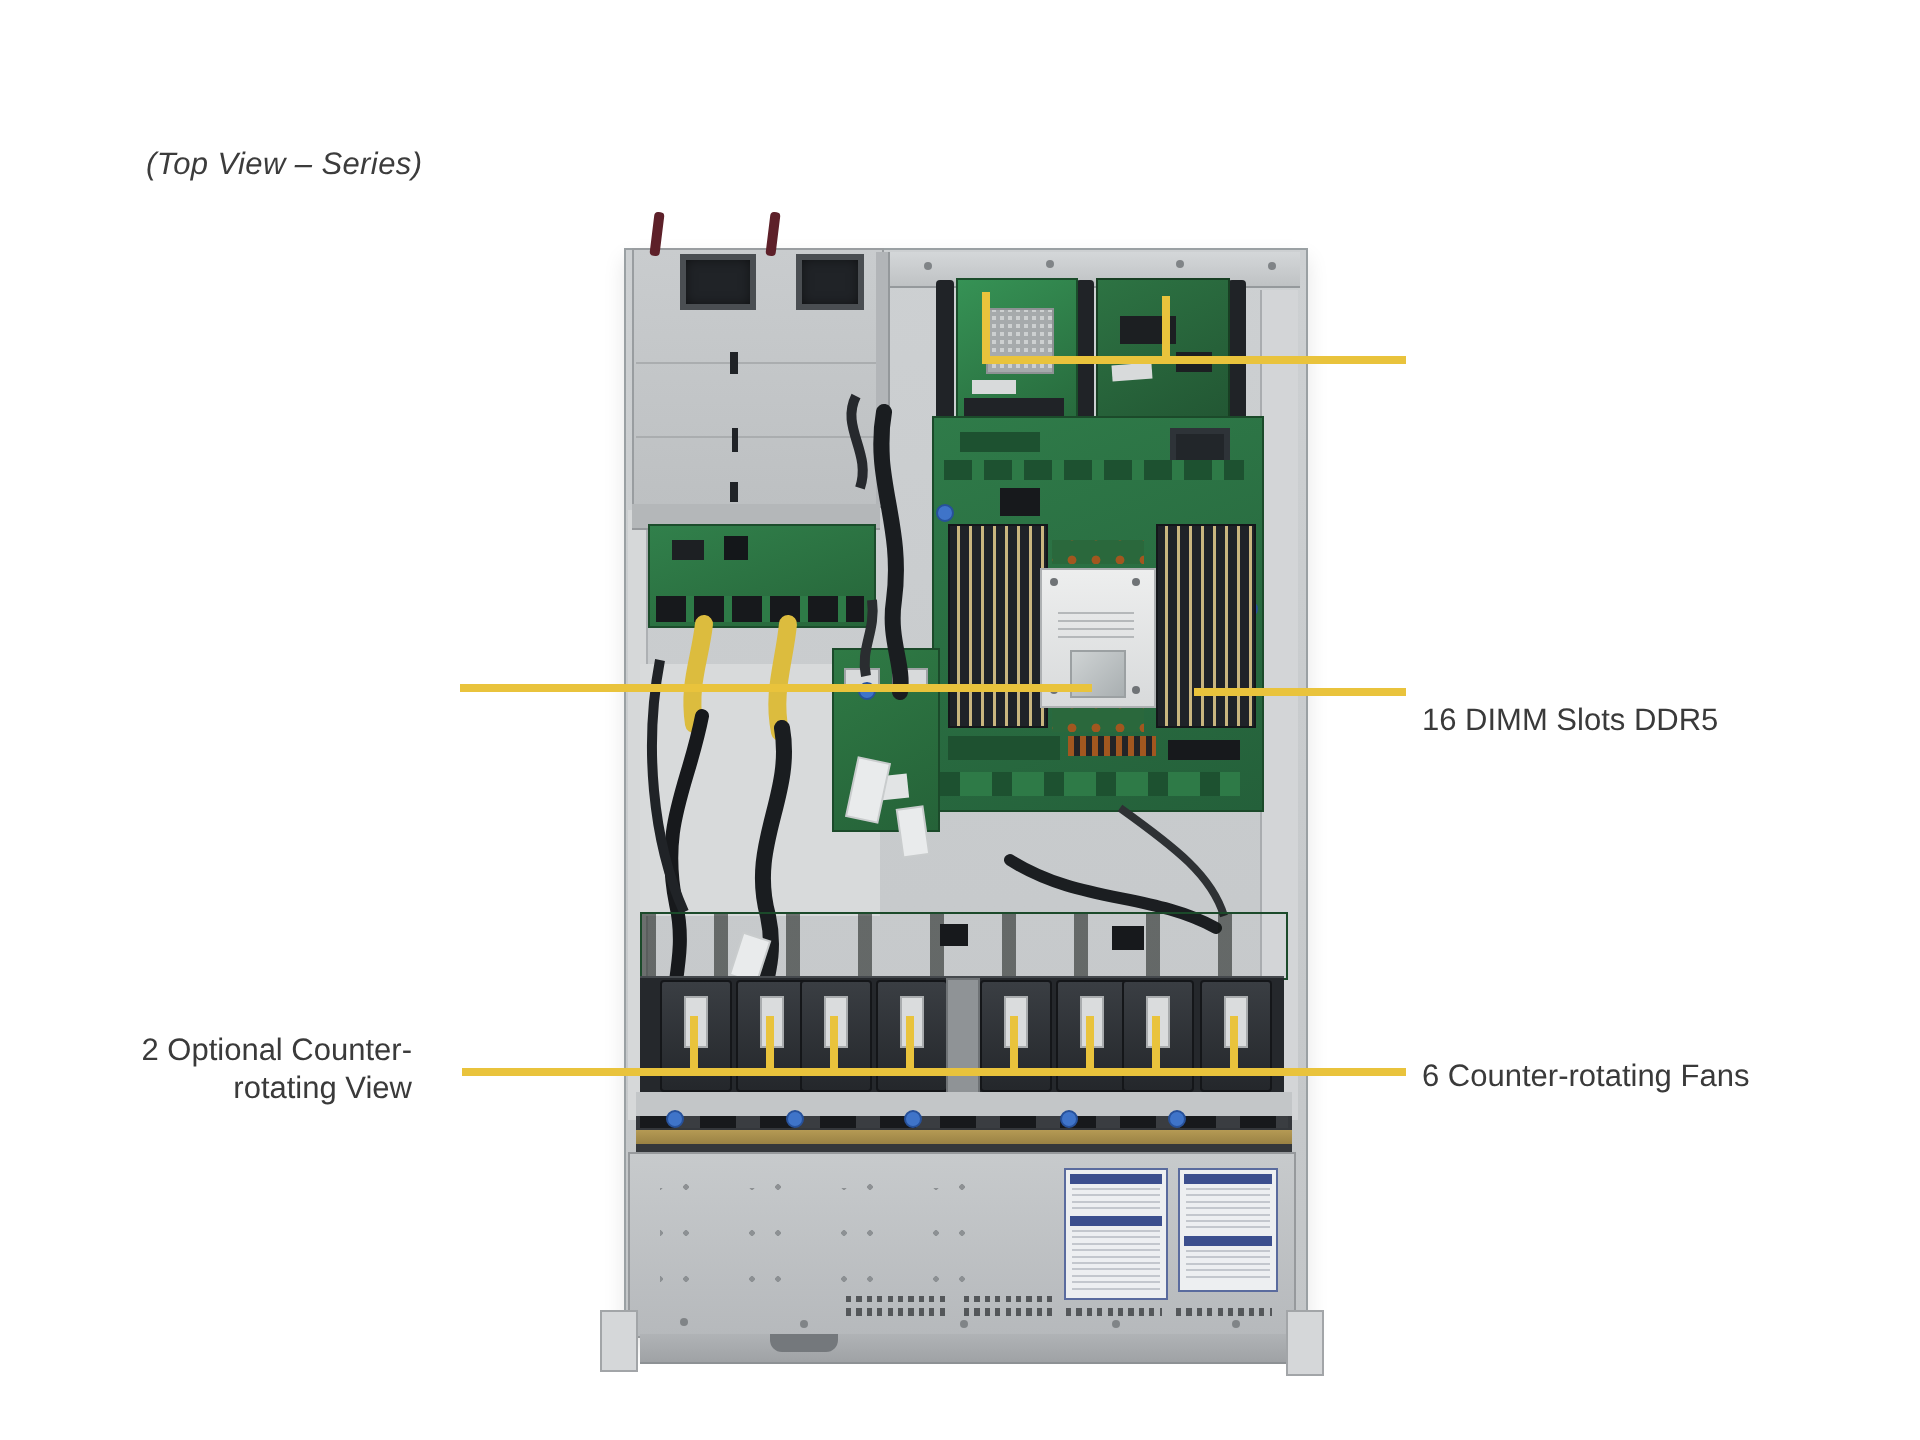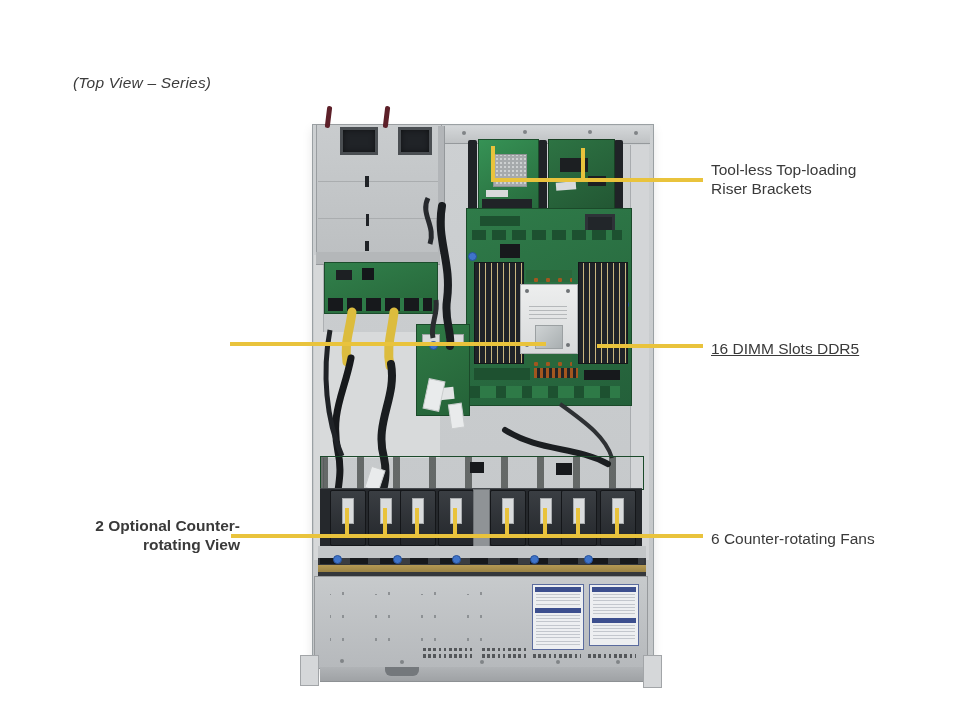--- a/index.html
+++ b/index.html
@@ -209,28 +209,24 @@
   <div class="yline" style="left:231px;top:534px;width:472px;height:4px;"></div>
   <div class="yline" style="left:345px;top:508px;width:4px;height:30px;"></div>
   <div class="yline" style="left:383px;top:508px;width:4px;height:30px;"></div>
   <div class="yline" style="left:415px;top:508px;width:4px;height:30px;"></div>
   <div class="yline" style="left:453px;top:508px;width:4px;height:30px;"></div>
   <div class="yline" style="left:505px;top:508px;width:4px;height:30px;"></div>
   <div class="yline" style="left:543px;top:508px;width:4px;height:30px;"></div>
   <div class="yline" style="left:576px;top:508px;width:4px;height:30px;"></div>
   <div class="yline" style="left:615px;top:508px;width:4px;height:30px;"></div>
 
-  <div class="label" style="left:711px;top:160px;">
-    <div>Tool-less Top-loading</div>
-    <div>Riser Brackets</div>
-  </div>
-
-
-  <div class="label" style="left:711px;top:339px;text-decoration:underline;">16 DIMM Slots DDR5</div>
-
-  <div class="label ra" style="right:720px;top:516px;font-weight:bold;">
+
+
+  <div class="label" style="left:711px;top:351px;">16 DIMM Slots DDR5</div>
+
+  <div class="label ra" style="right:754px;top:516px;">
     <div>2 Optional Counter-</div>
     <div>rotating View</div>
   </div>
 
   <div class="label" style="left:711px;top:529px;">6 Counter-rotating Fans</div>
 
 </div>
 
 </body></html>

